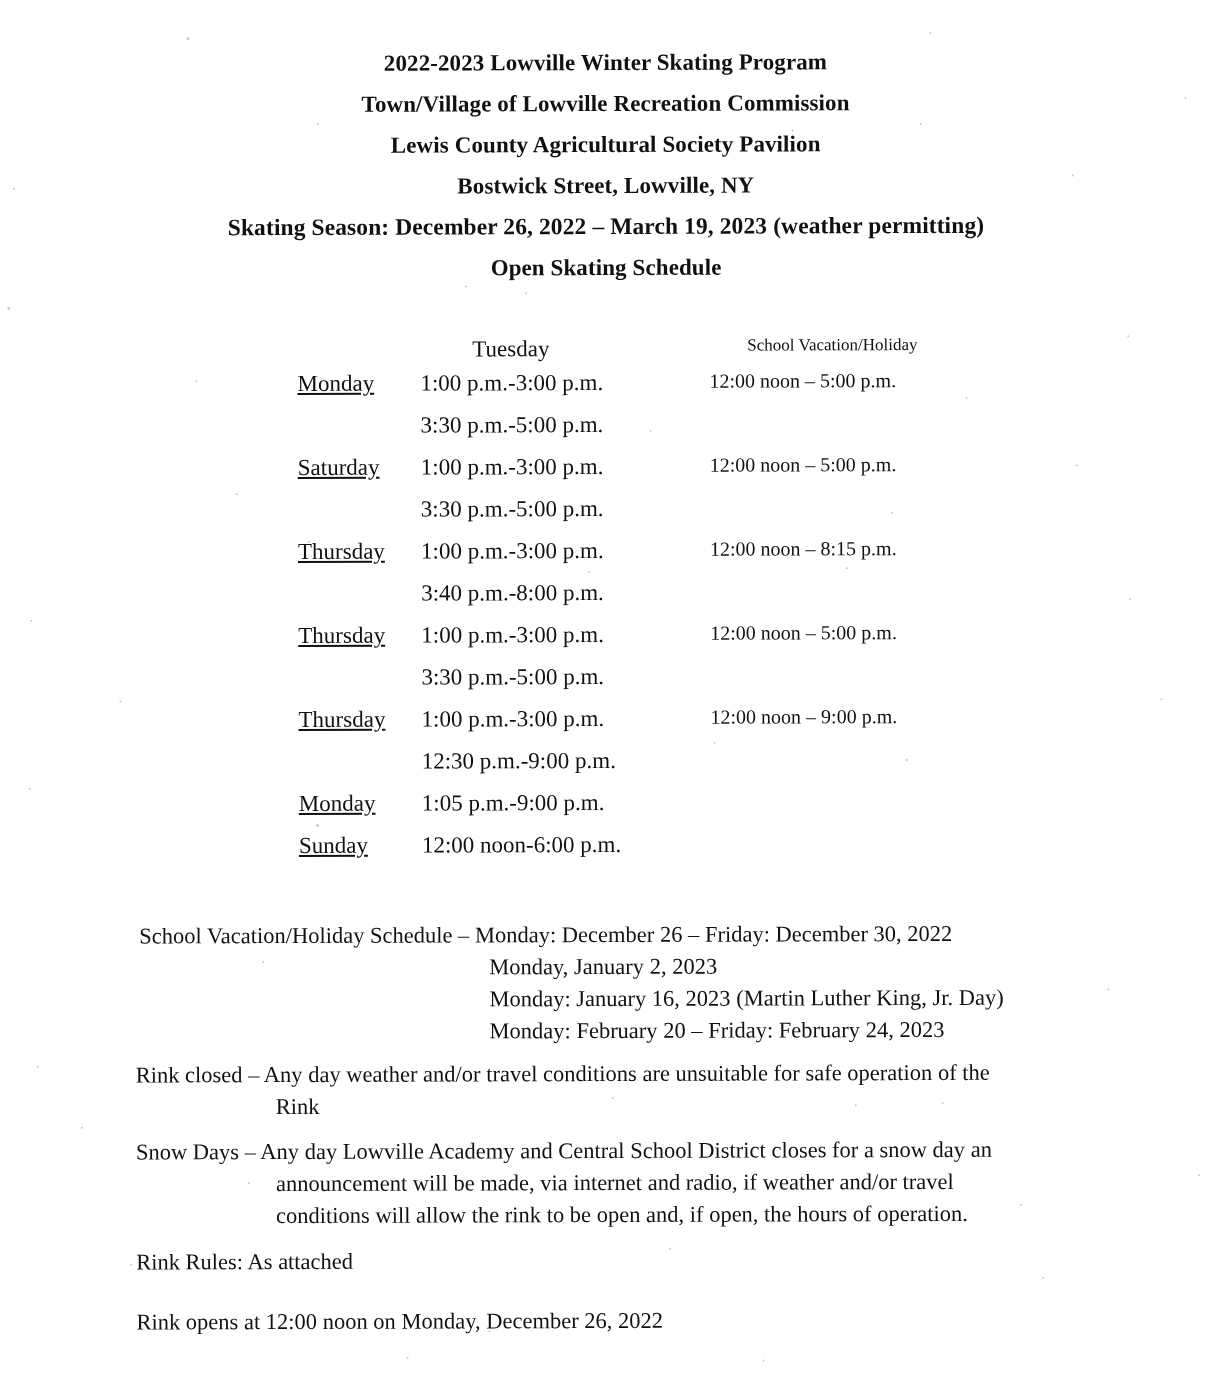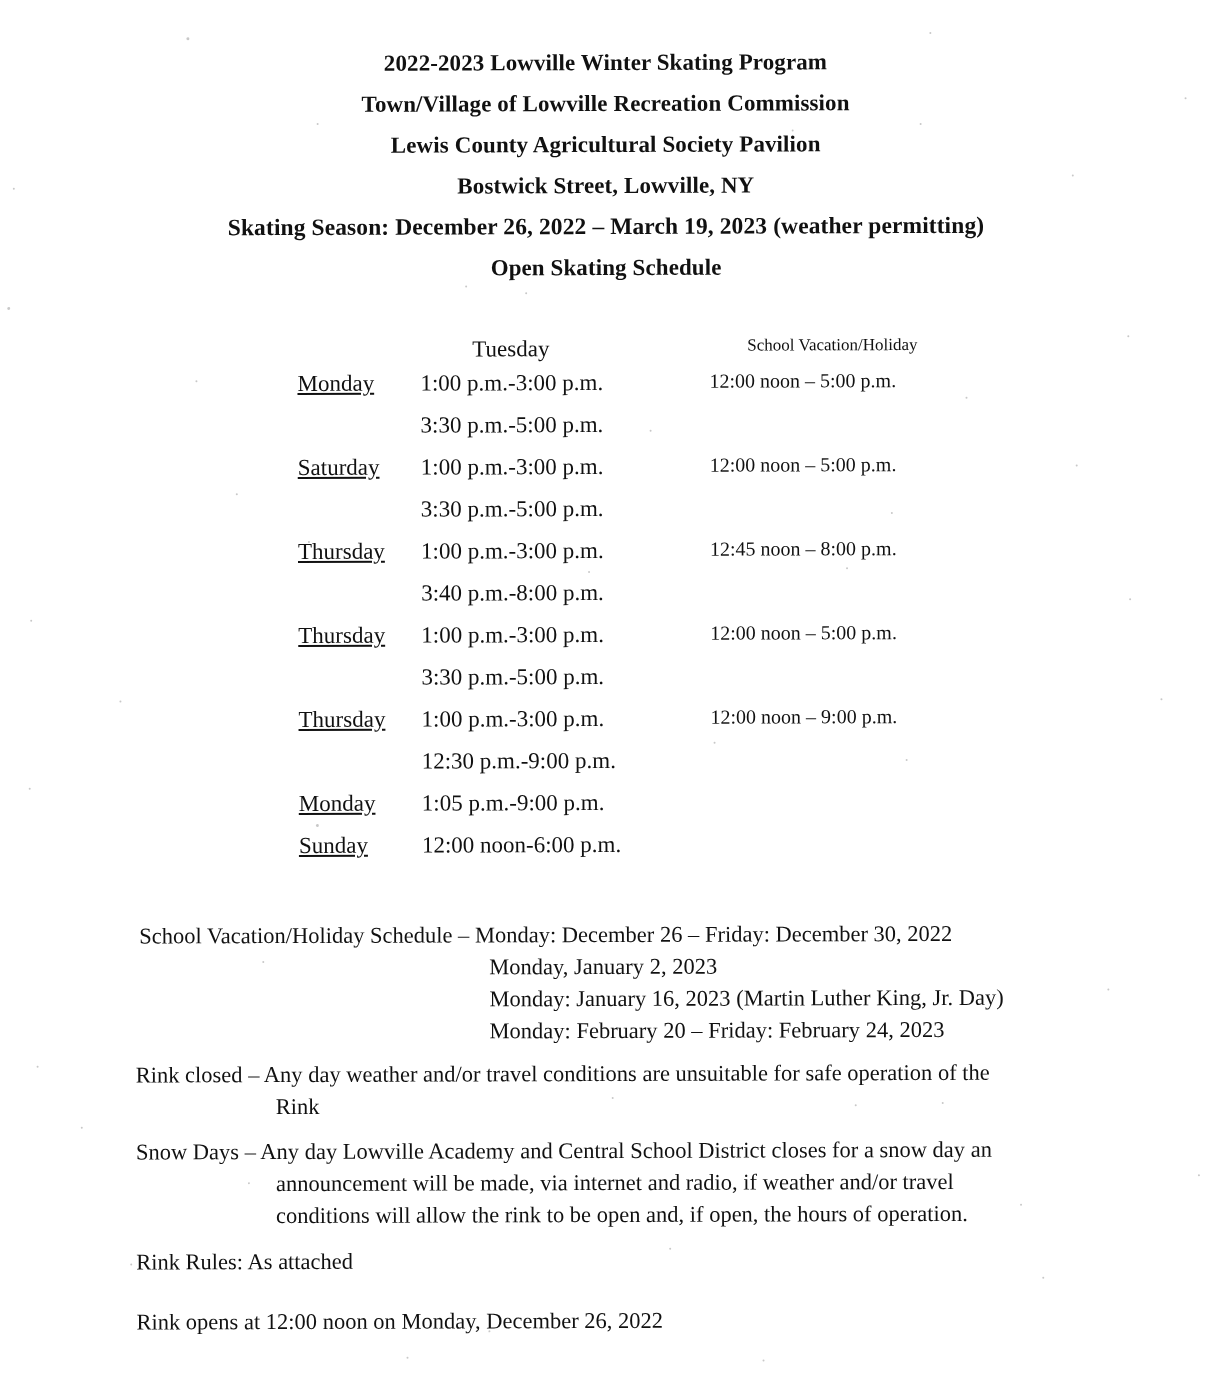--- a/index.html
+++ b/index.html
@@ -184,21 +184,21 @@
       </div>
       <div class="row">
         <div class="regular">3:30 p.m.-5:00 p.m.</div>
       </div>
     </div>
 
     <div class="day-block">
       <div class="row">
         <div class="day">Thursday</div>
         <div class="regular">1:00 p.m.-3:00 p.m.</div>
-        <div class="vacation">12:45 noon – 8:00 p.m.</div>
+        <div class="vacation">12:00 noon – 8:15 p.m.</div>
       </div>
       <div class="row">
         <div class="regular">3:40 p.m.-8:00 p.m.</div>
       </div>
     </div>
 
     <div class="day-block">
       <div class="row">
         <div class="day">Thursday</div>
         <div class="regular">1:00 p.m.-3:00 p.m.</div>

